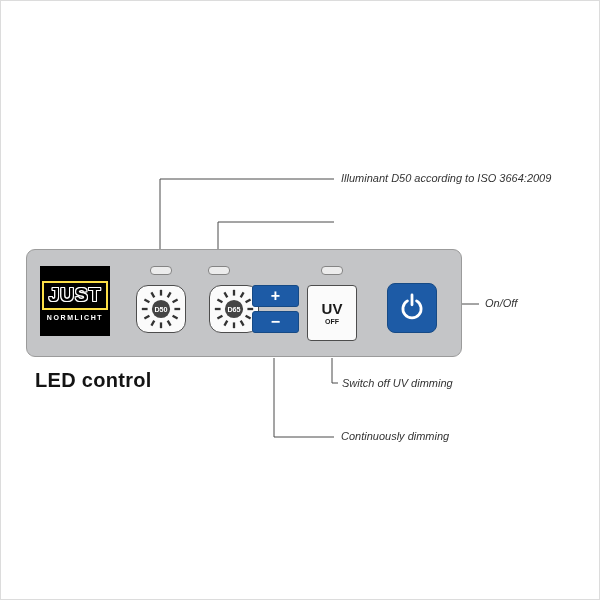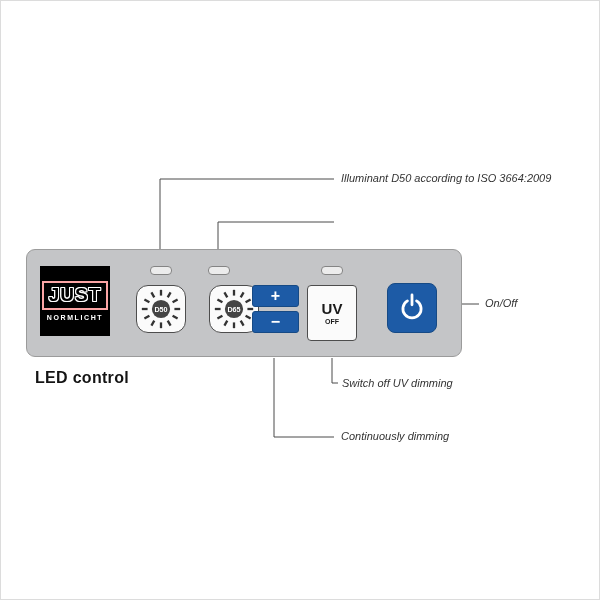--- a/index.html
+++ b/index.html
@@ -44,21 +44,21 @@
     left: 13px; top: 16px;
     width: 70px; height: 70px;
     background: #000000;
     color: #ffffff;
     display: flex;
     flex-direction: column;
     align-items: center;
     justify-content: center;
   }
   .logo-frame {
-    border: 2px solid #fca5a5;
+    border: 2px solid #fde047;
     padding: 2px 5px 3px 5px;
     margin-bottom: 4px;
   }
   .logo-brand {
     font-size: 19px;
     font-weight: bold;
     letter-spacing: 1px;
     color: #000;
     text-shadow: -1px -1px 0 #fff, 1px -1px 0 #fff, -1px 1px 0 #fff, 1px 1px 0 #fff, 0 -1px 0 #fff, 0 1px 0 #fff, -1px 0 0 #fff, 1px 0 0 #fff;
     line-height: 1;
@@ -159,21 +159,21 @@
   .lbl-d50     { left: 340px; top: 172px; }
   .lbl-d65     { left: 340px; top: 215px; }
   .lbl-onoff   { left: 484px; top: 297px; }
   .lbl-uv      { left: 341px; top: 377px; }
   .lbl-dimming { left: 340px; top: 430px; }
 
   
   .page-title {
     position: absolute;
     left: 34px; top: 368px;
-    font-size: 16px;
+    font-size: 20px;
     font-weight: bold;
     color: #141414;
     letter-spacing: 0.3px;
   }
 </style>
 </head>
 <body>
 
 <div class="stage">
 

